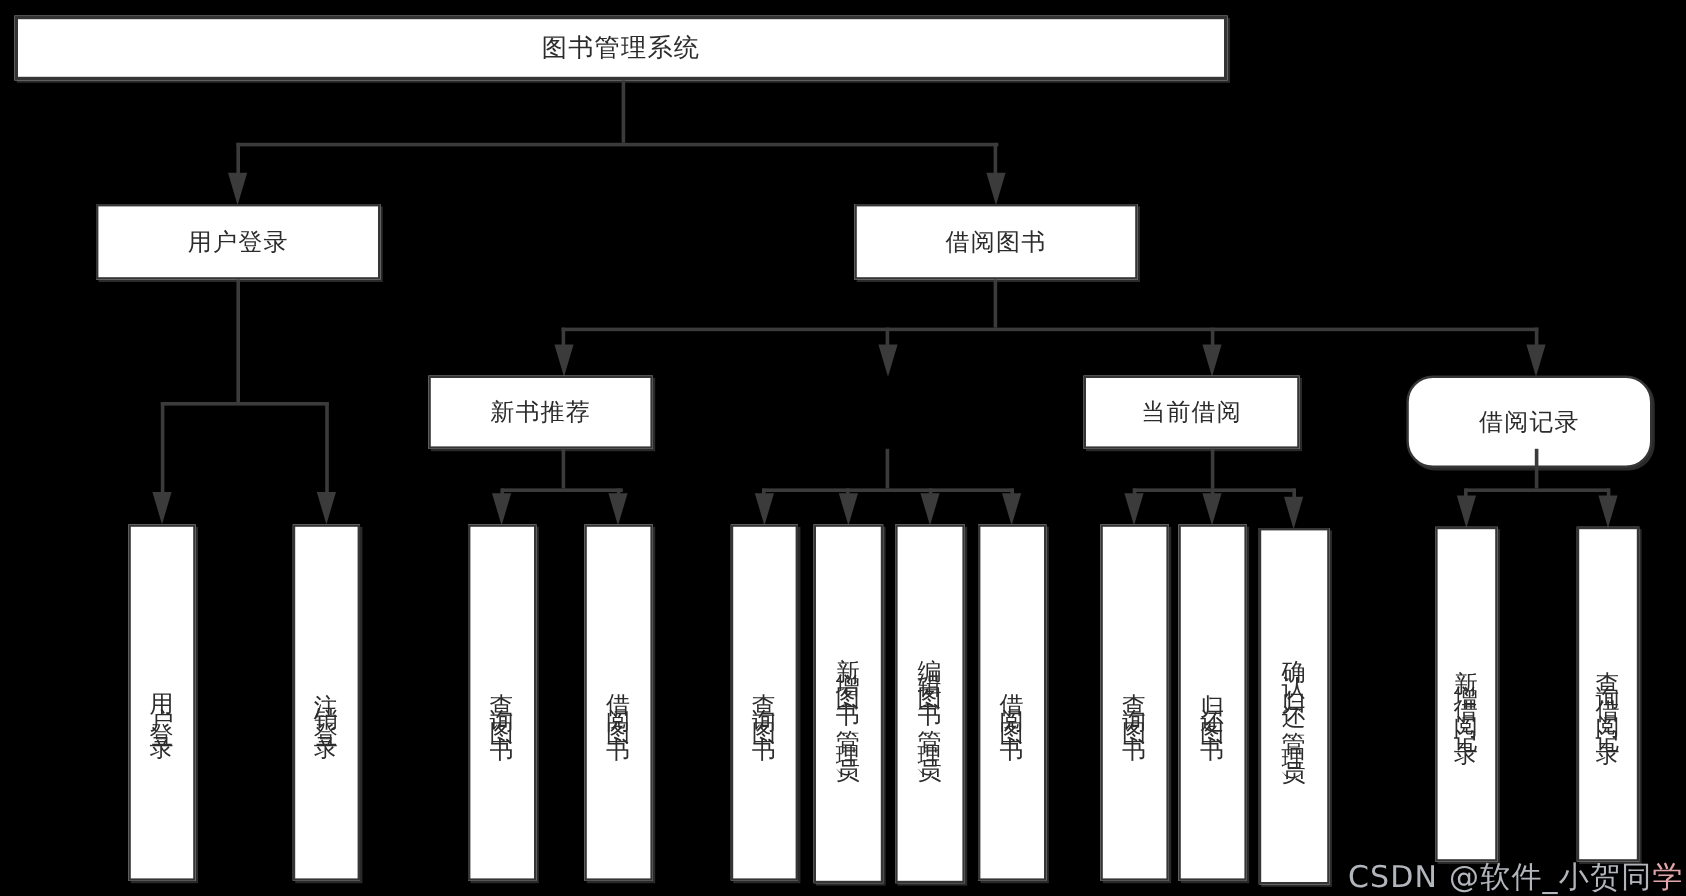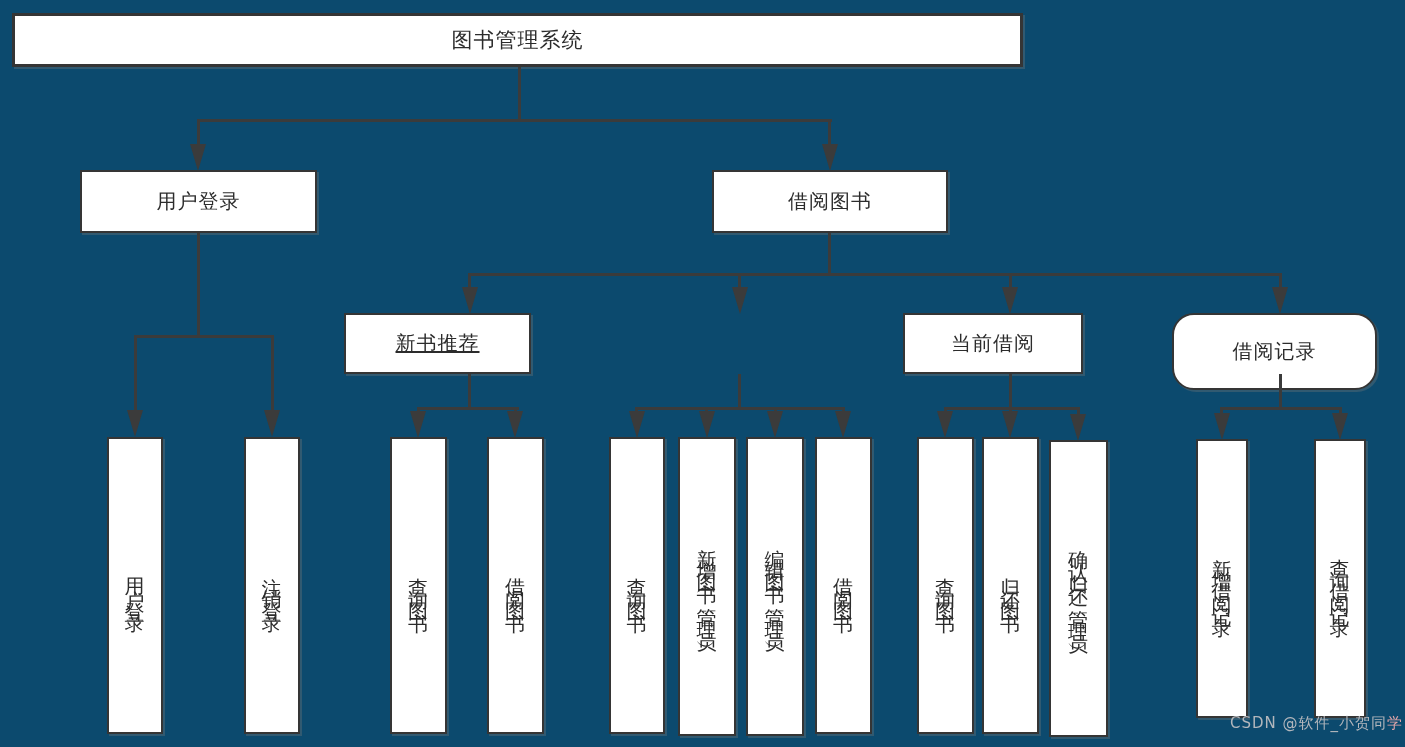--- a/index.html
+++ b/index.html
@@ -1,17 +1,17 @@
 <!DOCTYPE html>
 <html><head>
 <meta charset="utf-8">
 <style>
   html,body{margin:0;padding:0;background:#ffffff;}
   #canvas{
-    position:relative;width:1405px;height:747px;background:#0c4a6e;overflow:hidden;
+    position:relative;width:1405px;height:747px;background:#000000;overflow:hidden;
     font-family:"DejaVu Sans","Liberation Sans",sans-serif;color:#2c2c2c;
   }
   .box{
     position:absolute;background:#ffffff;border:2.5px solid #353535;
     box-shadow:2px 2px 0 rgba(120,120,120,0.35);
     display:flex;align-items:center;justify-content:center;
     font-size:20px;letter-spacing:1px;box-sizing:border-box;
   }
   .box.root{border-width:3px;font-size:21px;}
   .leaf{padding:6px 0;}
@@ -22,21 +22,21 @@
   }
   .vline{position:absolute;width:3px;background:#3b3b3b;}
   .hline{position:absolute;height:3px;background:#3b3b3b;}
   .arrow{
     position:absolute;width:0;height:0;
     border-left:8px solid transparent;border-right:8px solid transparent;
     border-top:27px solid #3b3b3b;
   }
   .watermark{
     position:absolute;right:2px;top:714px;z-index:5;
-    font-size:15px;letter-spacing:1px;color:#b2b6bc;white-space:nowrap;
+    font-size:25px;letter-spacing:1px;color:#b2b6bc;white-space:nowrap;
   }
   .watermark .wm-accent{color:#e2a5a9;}
 </style>
 </head>
 <body>
 
 <div id="canvas">
 
   <div class="box root" style="left:12px;top:13px;width:1011px;height:54px;">
     <span>图书管理系统</span>
@@ -67,21 +67,21 @@
   <div class="hline" style="left:468px;top:273px;width:814px;"></div>
   <div class="vline" style="left:468px;top:273px;height:18px;"></div>
   <div class="arrow" style="left:462px;top:287px;"></div>
   <div class="vline" style="left:738px;top:273px;height:18px;"></div>
   <div class="arrow" style="left:732px;top:287px;"></div>
   <div class="vline" style="left:1009px;top:273px;height:18px;"></div>
   <div class="arrow" style="left:1002px;top:287px;"></div>
   <div class="vline" style="left:1279px;top:273px;height:18px;"></div>
   <div class="arrow" style="left:1272px;top:287px;"></div>
 
-  <div class="box" style="left:344px;top:313px;width:187px;height:61px;text-decoration:underline;">
+  <div class="box" style="left:357px;top:313px;width:187px;height:61px;">
     <span>新书推荐</span>
   </div>
   <div class="box" style="left:903px;top:313px;width:180px;height:61px;">
     <span>当前借阅</span>
   </div>
   <div class="box" style="left:1172px;top:313px;width:205px;height:77px;border-radius:22px;">
     <span>借阅记录</span>
   </div>
 
   <div class="vline" style="left:468px;top:374px;height:33px;"></div>

